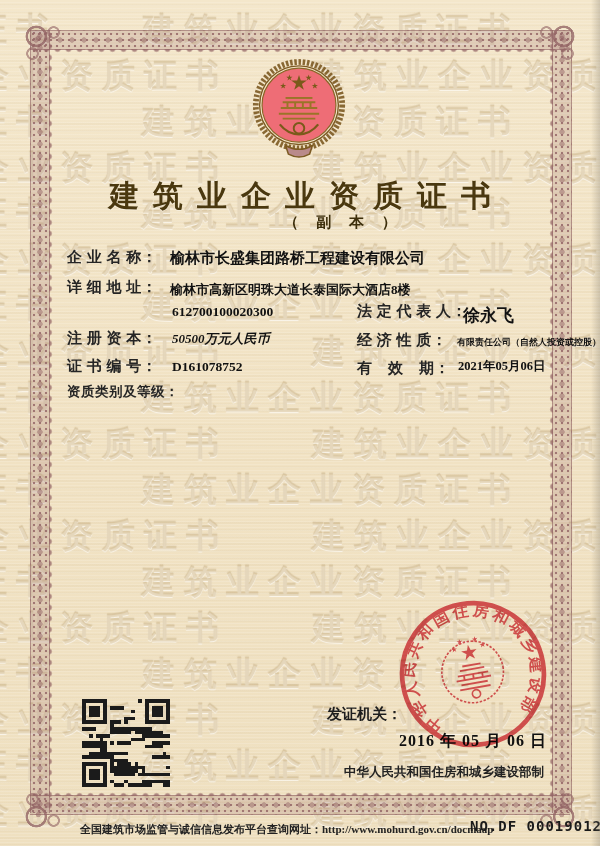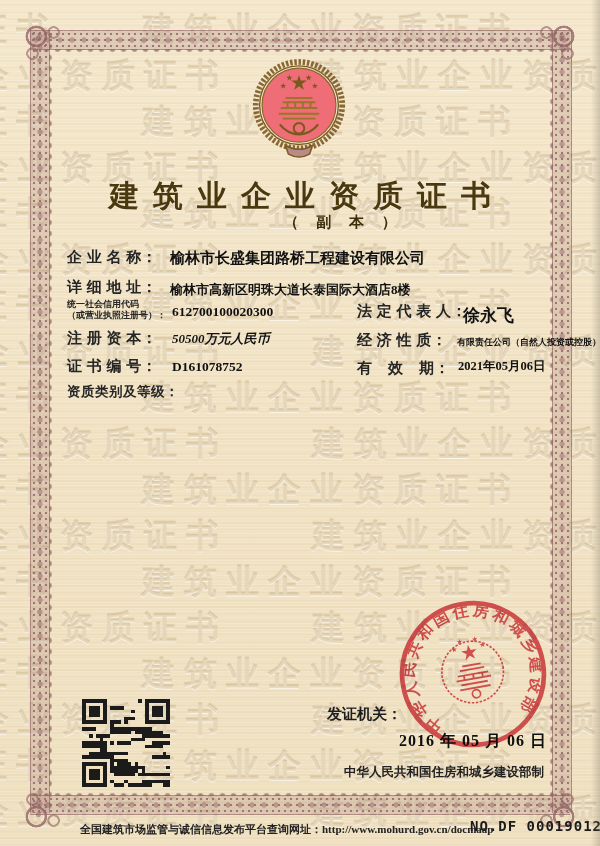--- a/index.html
+++ b/index.html
@@ -168,24 +168,20 @@
 
   <div class="abs title">建筑业企业资质证书</div>
   <div class="abs subtitle">（ 副 本 ）</div>
 
   <div class="abs lbl" style="left:67px; top:248px;">企 业 名 称：</div>
   <div class="abs val" style="left:170px; top:249px; font-size:15px;">榆林市长盛集团路桥工程建设有限公司</div>
 
   <div class="abs lbl" style="left:67px; top:278px;">详 细 地 址：</div>
   <div class="abs val" style="left:170px; top:281px; font-size:13px;">榆林市高新区明珠大道长泰国际大酒店8楼</div>
 
-  <div class="abs lbl-sm" style="left:67px; top:299px;">
-    <div>统一社会信用代码</div>
-    <div>（或营业执照注册号）：</div>
-  </div>
   <div class="abs val" style="left:172px; top:304px; font-size:13.5px;">612700100020300</div>
 
   <div class="abs lbl" style="left:357px; top:302px;">法 定 代 表 人：</div>
   <div class="abs val" style="left:463px; top:304px; font-size:17px;">徐永飞</div>
 
   <div class="abs lbl" style="left:67px; top:329px;">注 册 资 本：</div>
   <div class="abs val" style="left:172px; top:330px; font-size:13px; font-style:italic;">50500万元人民币</div>
 
   <div class="abs lbl" style="left:357px; top:331px;">经 济 性 质：</div>
   <div class="abs val" style="left:457px; top:336px; font-size:9px;">有限责任公司（自然人投资或控股）</div>

